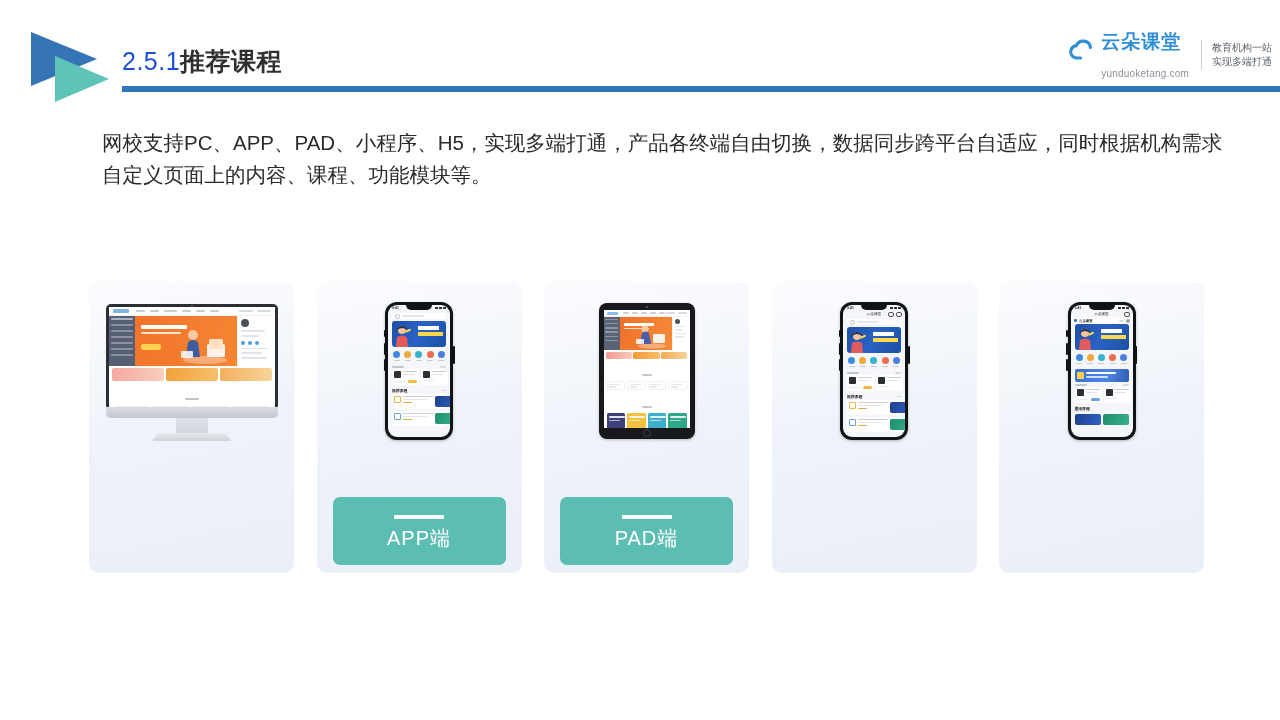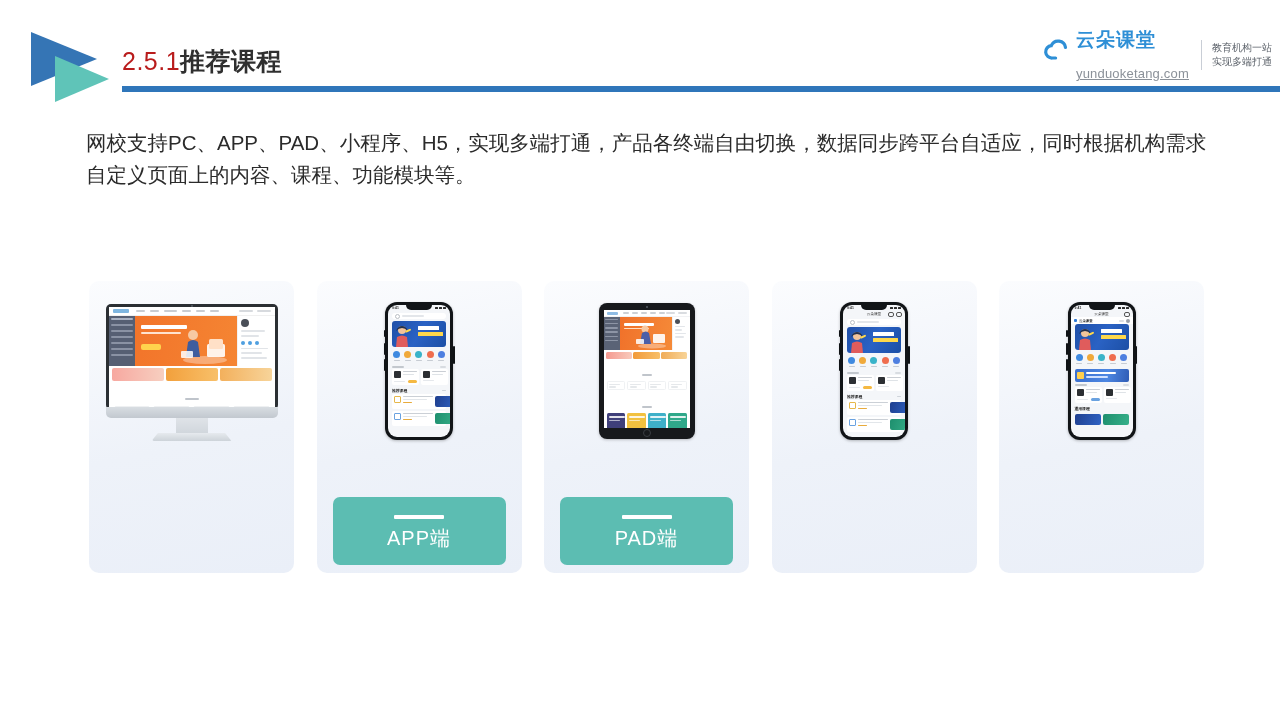--- a/index.html
+++ b/index.html
@@ -34,21 +34,21 @@
     width: 1158px;
   }
   #page-title {
     font-size: 25px;
     line-height: 34px;
     letter-spacing: 0.5px;
     color: #3d3d3d;
     white-space: nowrap;
     font-weight: 400;
   }
-  #page-title .num { font-weight: 400; color: #b91c1c; }
+  #page-title .num { font-weight: 400; color: #1d4ed8; }
   #page-title .name { font-weight: bold; color: #2f2f2f; }
   #title-rule {
     position: absolute;
     left: 122px; top: 86px;
     width: 1158px; height: 6px;
     background: #2f76ba;
   }
 
   
   #brand {
@@ -69,43 +69,42 @@
     justify-content: center;
     line-height: 1;
   }
   #brand-name {
     font-size: 19px;
     font-weight: bold;
     color: #2e8fd6;
     letter-spacing: 1px;
   }
   #brand-domain {
-    font-size: 13px;
+    font-size: 10px;
     color: #8b9199;
     letter-spacing: 0.2px;
     margin-top: 18px;
-    text-decoration: underline;
   }
   #brand-divider {
     width: 1px;
     height: 30px;
     background: #c9ced6;
     margin: 0 10px 0 12px;
   }
   #brand-tagline {
     font-size: 10px;
     line-height: 14px;
     color: #5d636b;
     white-space: nowrap;
   }
 
   
   #intro {
     position: absolute;
-    left: 86px; top: 127px;
+    left: 102px; top: 127px;
     width: 1130px;
     font-size: 20.5px;
     line-height: 32px;
     color: #2b2b2b;
     font-family: "Liberation Sans", "DejaVu Sans", sans-serif;
   }
 
   
   #cards {
     position: absolute;

